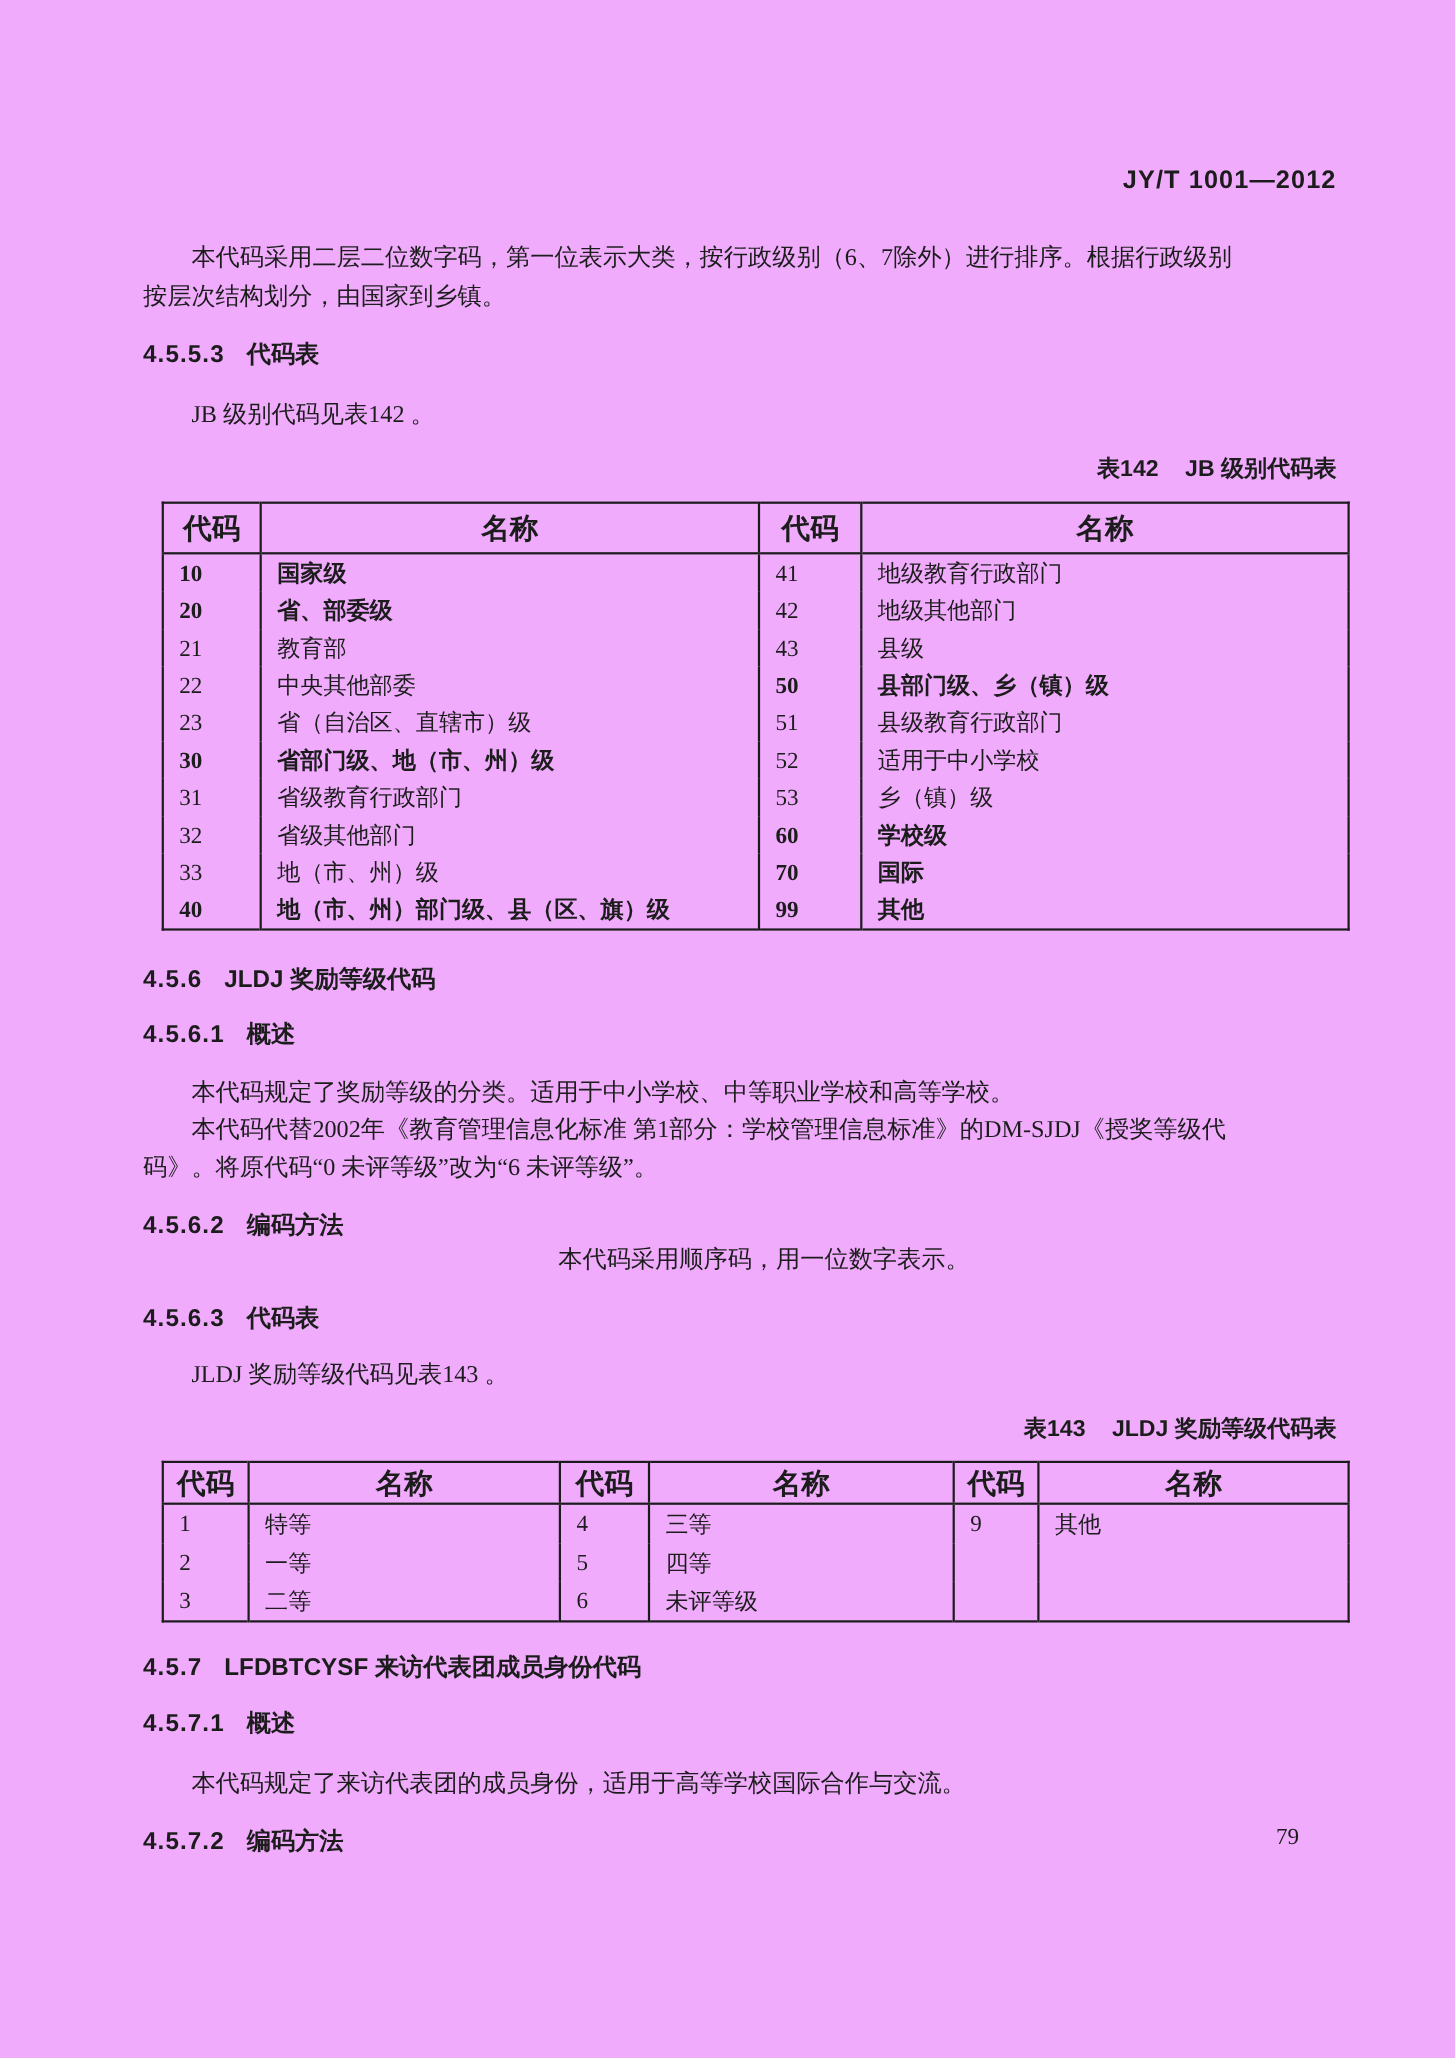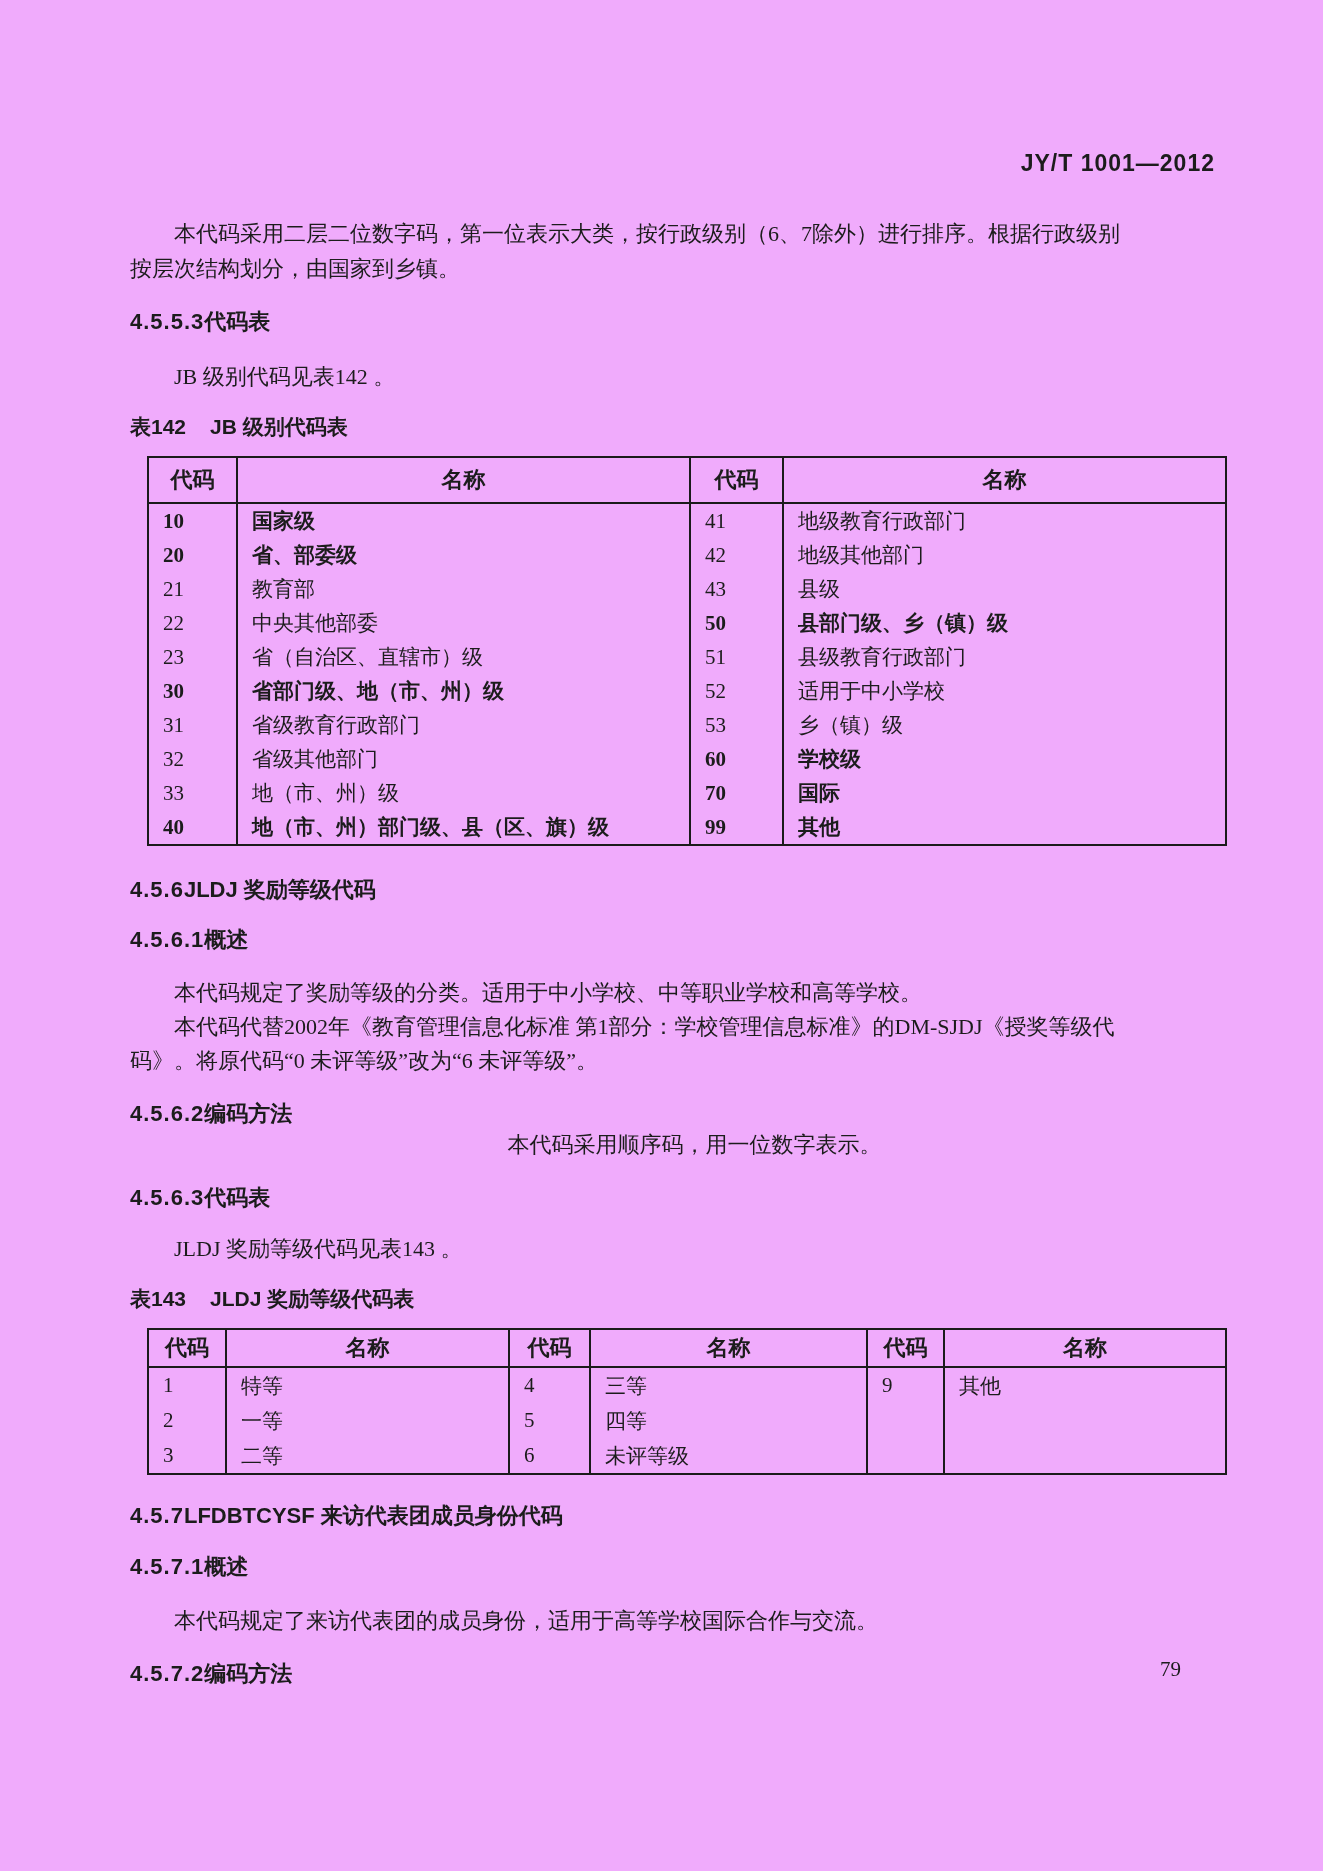--- a/index.html
+++ b/index.html
@@ -29,47 +29,47 @@
   .intro { margin-top: 40px; }
 
   .sec-heading {
     font-family: "Liberation Sans", "DejaVu Sans", sans-serif;
     font-weight: bold;
     font-size: 22px;
     line-height: 28px;
     margin: 0;
     white-space: nowrap;
   }
-  .sec-heading .sec-num { letter-spacing: 1px; }
+  .sec-heading .sec-num { margin-right: 20px; letter-spacing: 1px; }
 
   .h-4553 { margin-top: 22px; }
   .note-line { margin-top: 26px; line-height: 30px; }
   .table-caption {
     margin-top: 20px;
-    text-align: left;
+    text-align: right;
     font-family: "Liberation Sans", "DejaVu Sans", sans-serif;
     font-weight: bold;
     font-size: 21px;
     line-height: 30px;
   }
   .table-caption .cap-label { margin-right: 24px; }
 
   table.code-table {
     border-collapse: collapse;
     table-layout: fixed;
     margin-left: 17px;
     width: 1078px;
     margin-top: 14px;
     border: 2.5px solid #1b1b1b;
     font-size: 21px;
   }
   table.code-table th {
     font-family: "Liberation Sans", "DejaVu Sans", sans-serif;
     font-weight: bold;
-    font-size: 22px;
+    font-size: 26px;
     text-align: center;
     border-bottom: 2.5px solid #1b1b1b;
     padding: 0;
   }
   table.code-table td, table.code-table th { border-left: 2px solid #1b1b1b; }
   table.code-table td:first-child, table.code-table th:first-child { border-left: none; }
   table.code-table td {
     padding: 0 0 0 14px;
     vertical-align: middle;
     overflow: hidden;

